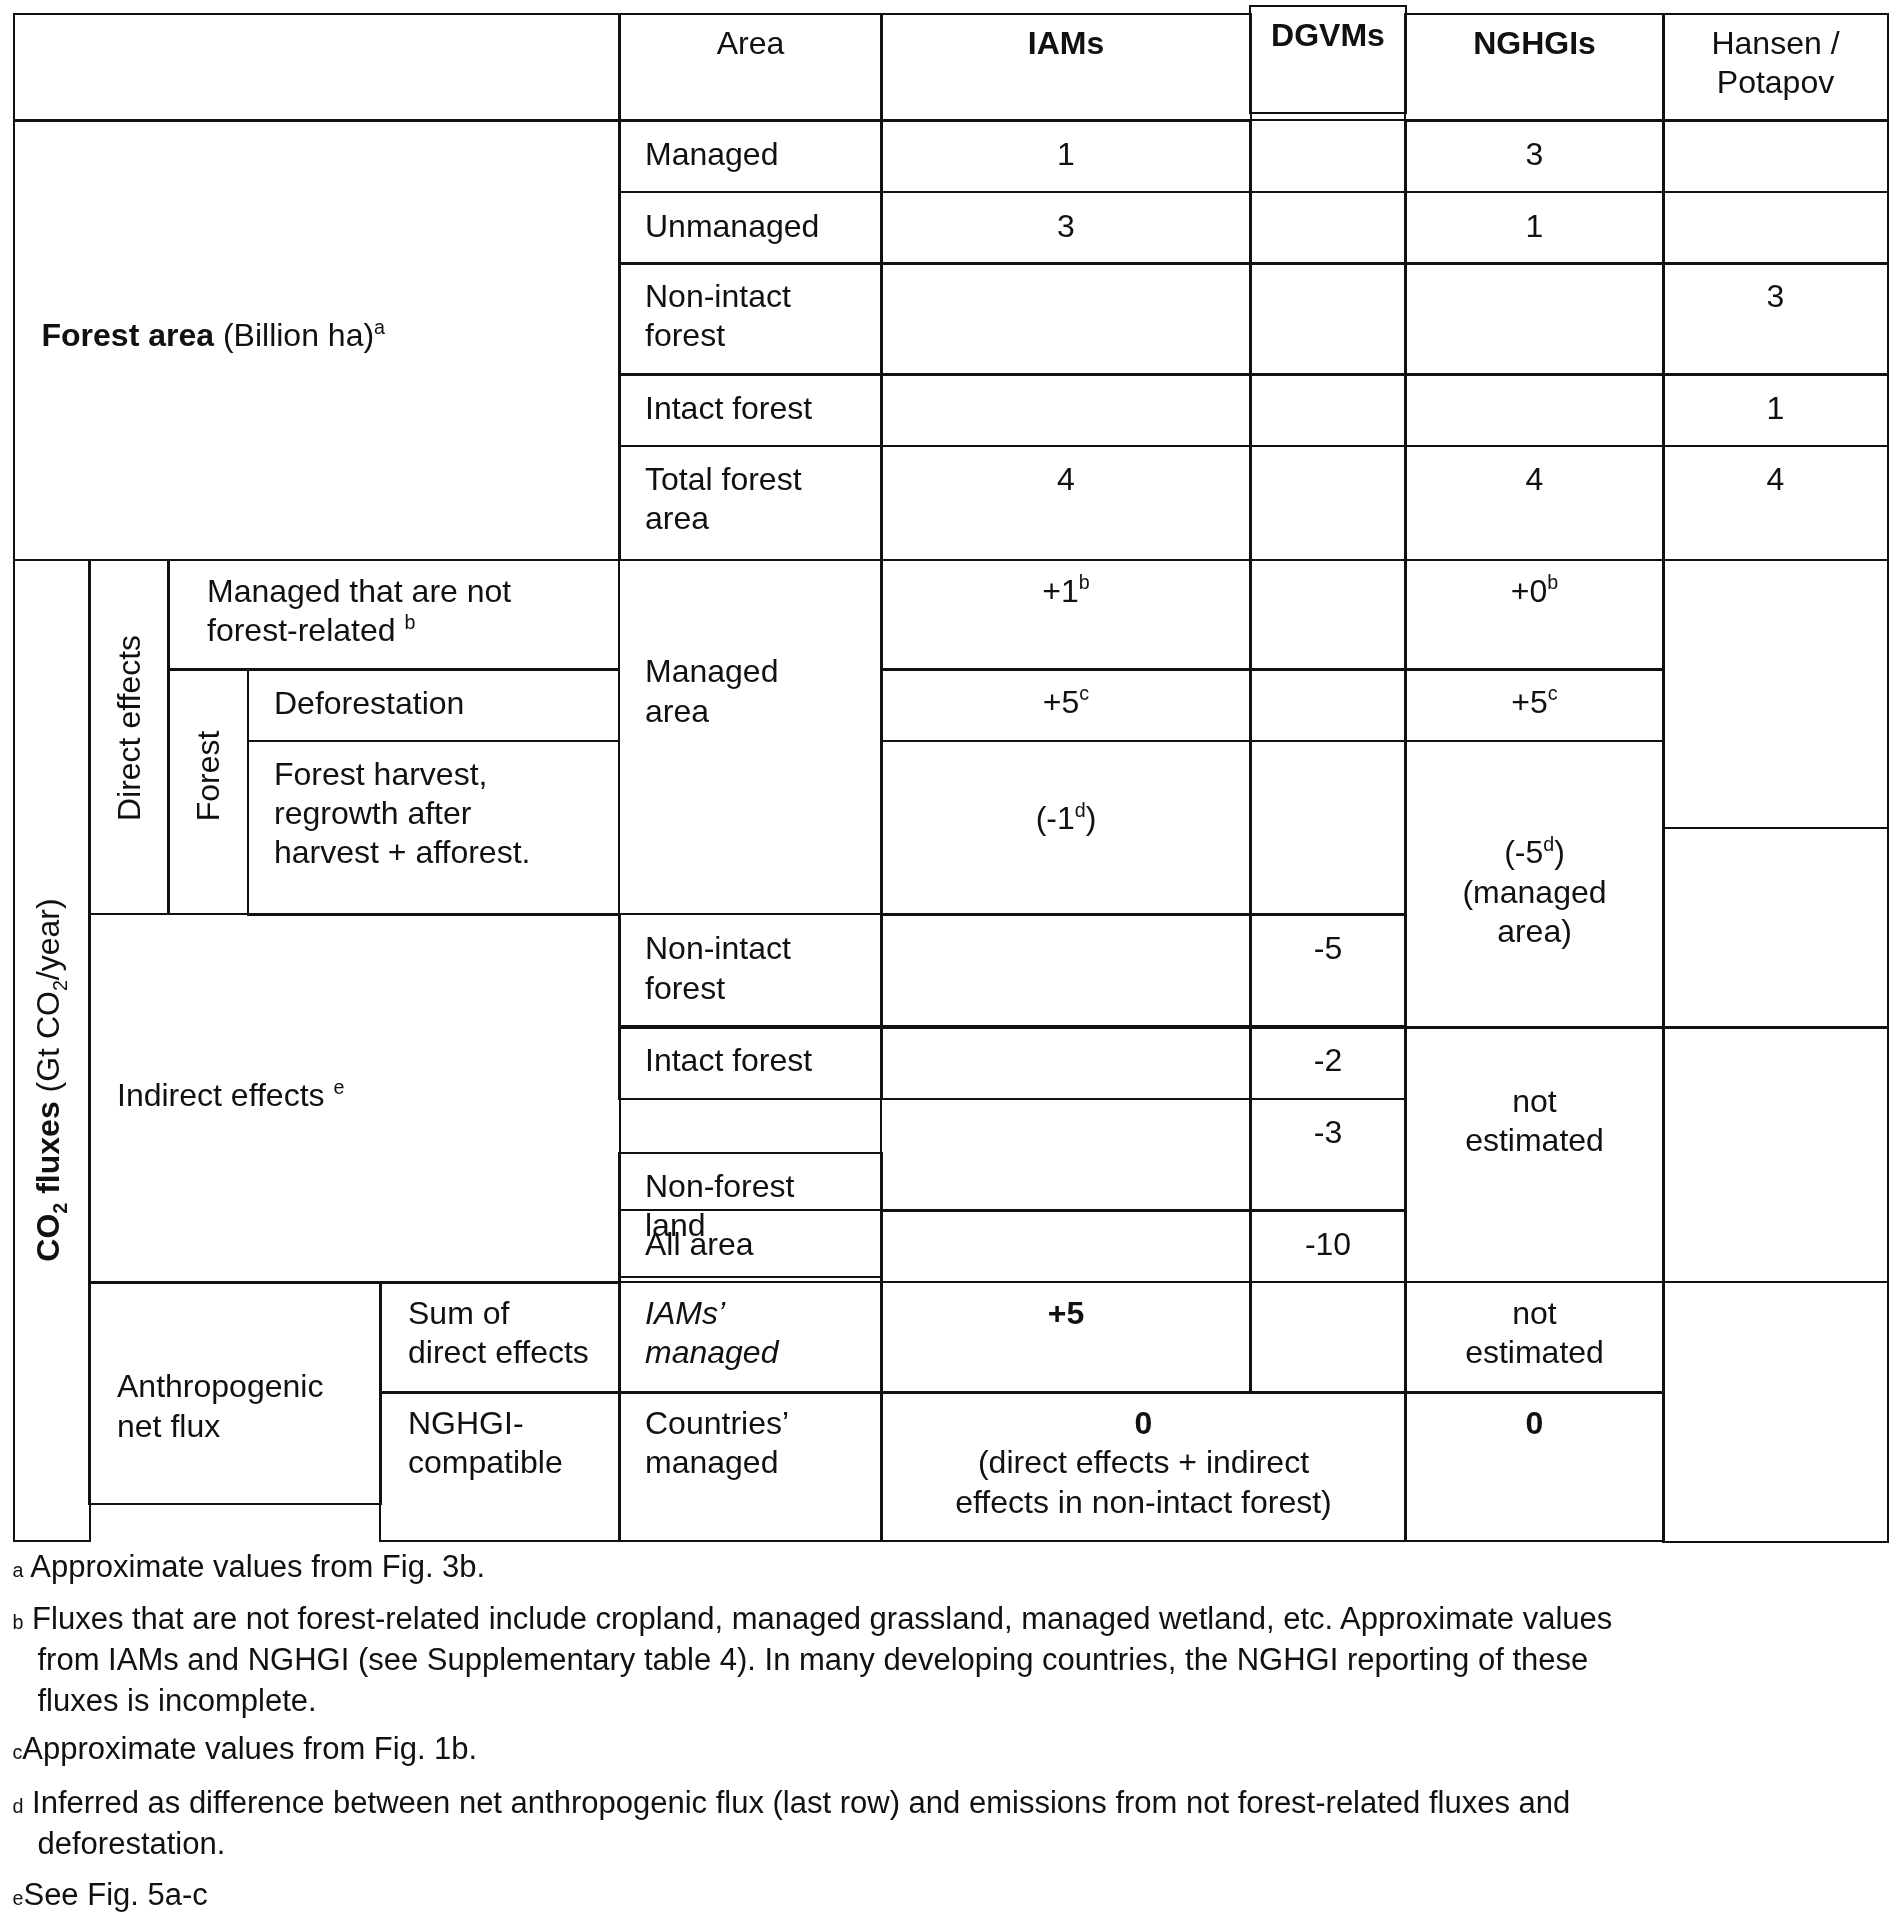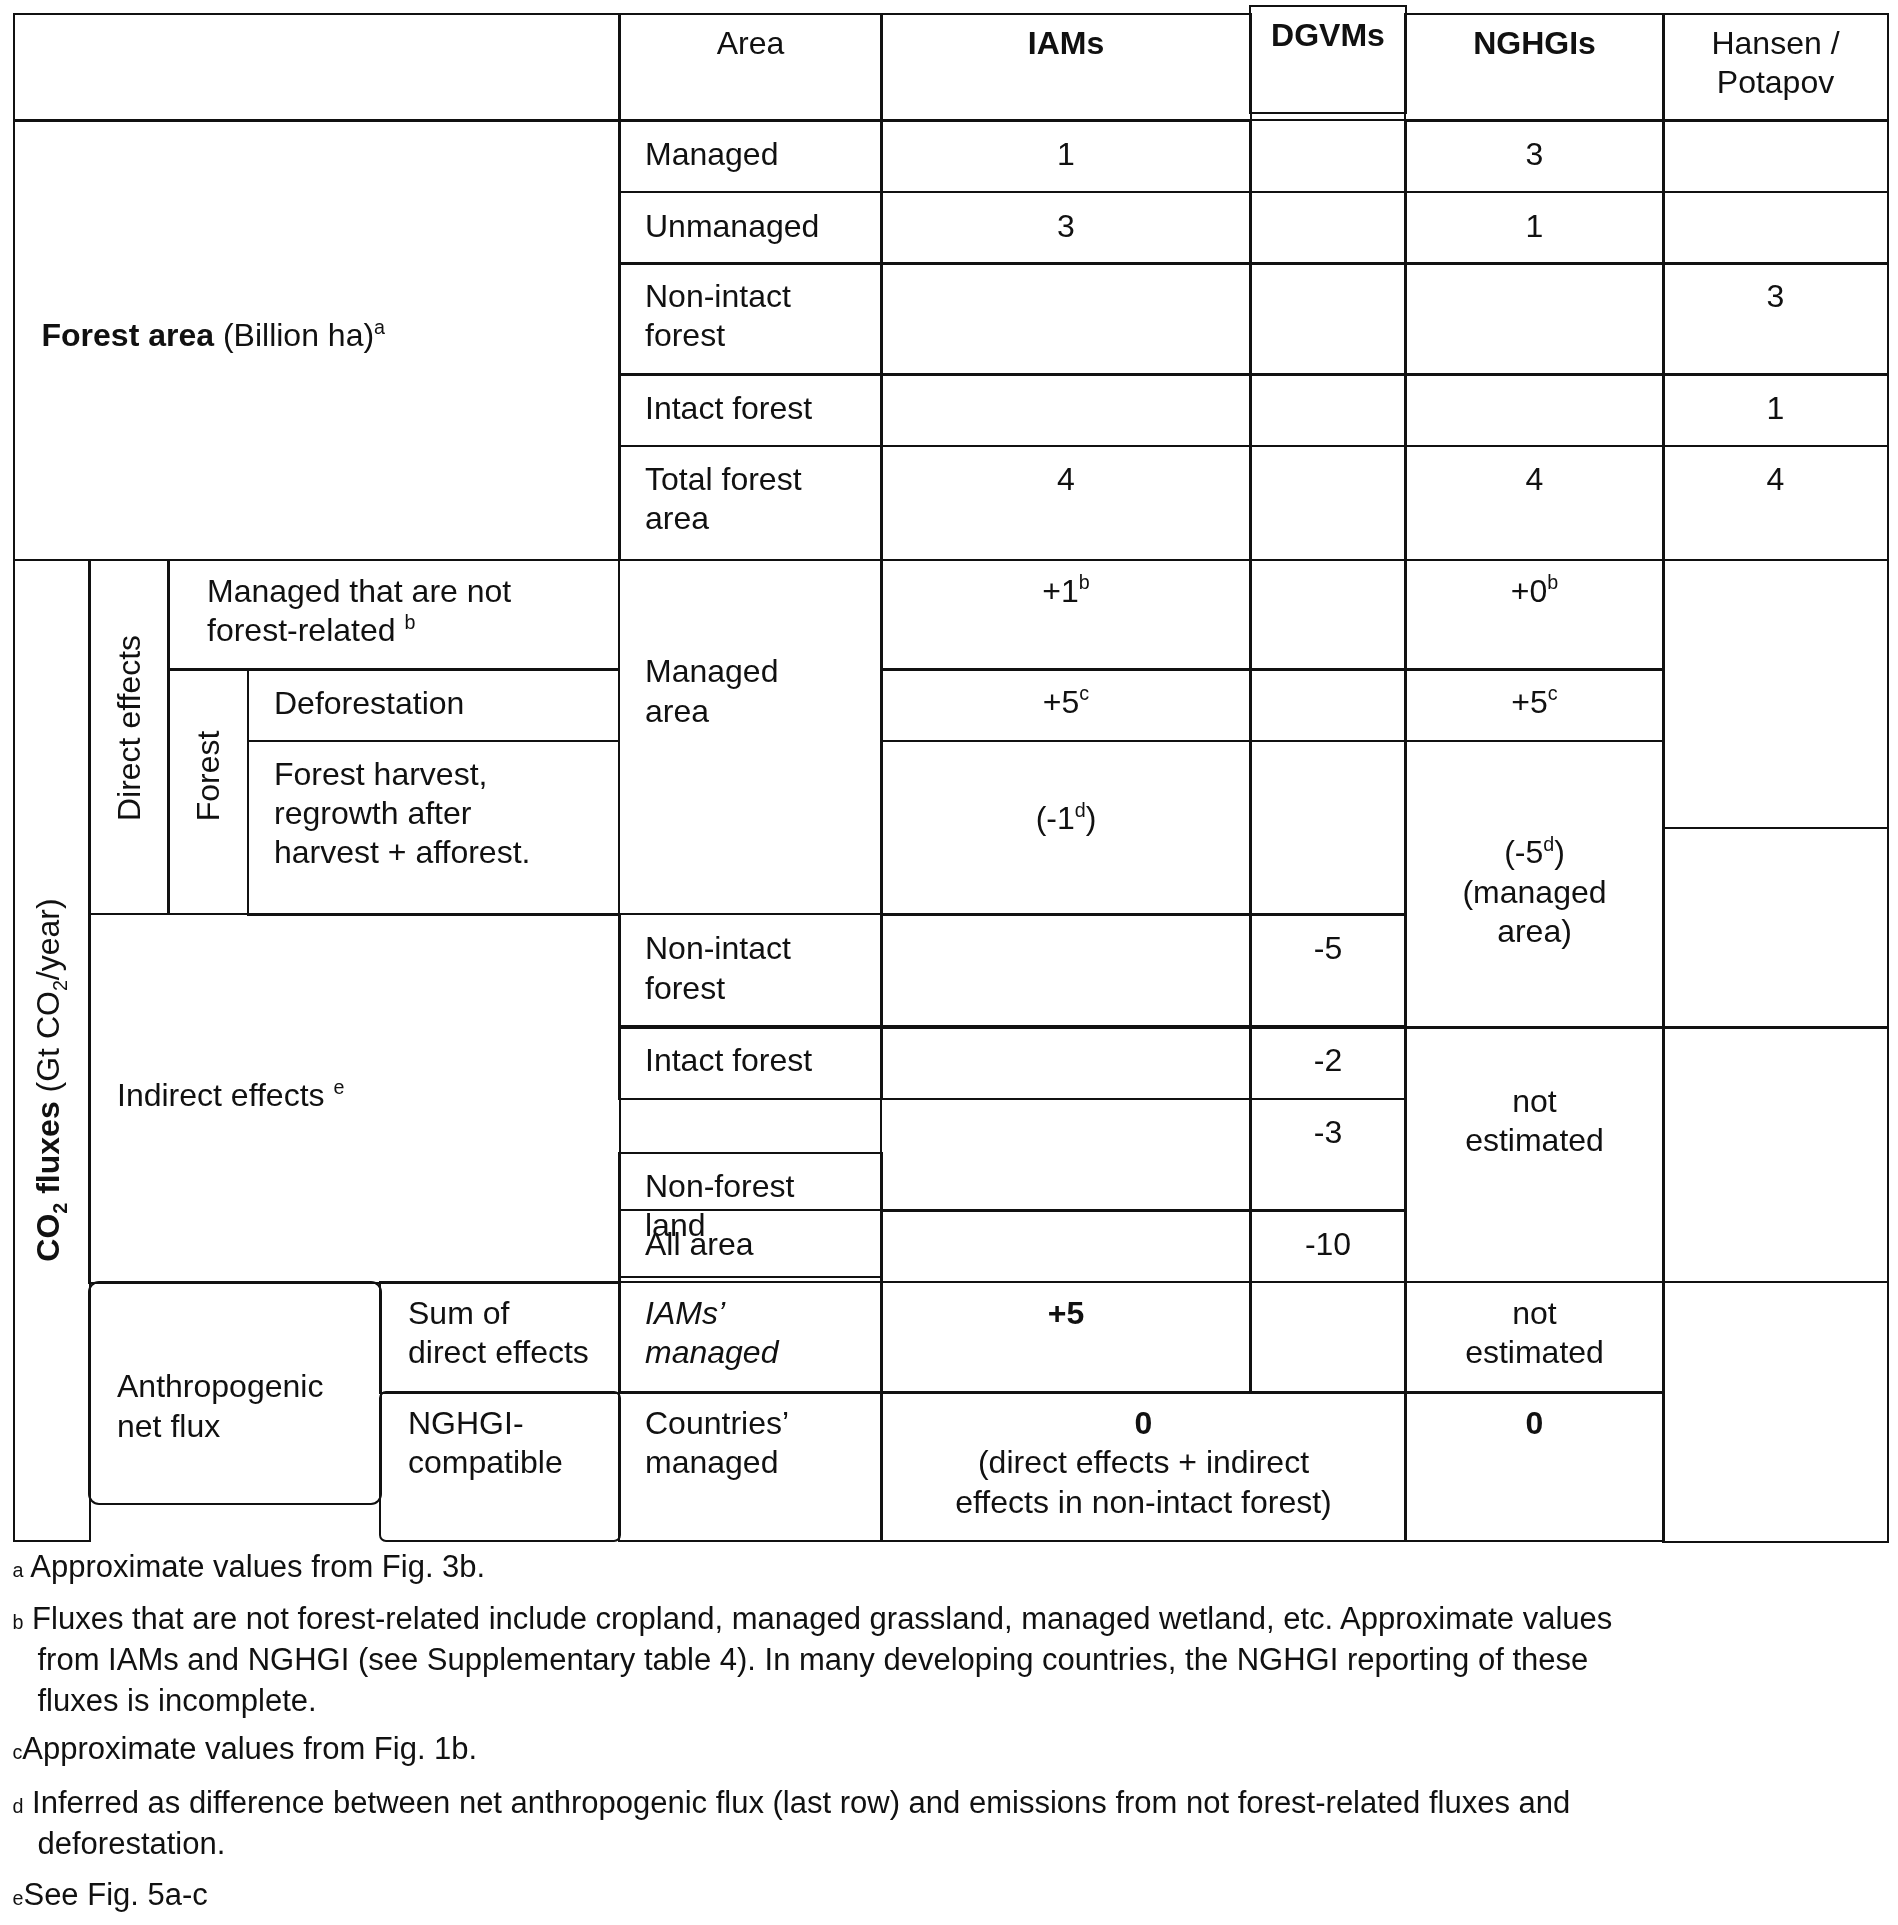--- a/index.html
+++ b/index.html
@@ -200,21 +200,21 @@
   <div class="cell" style="left:880px;top:1209px;width:372px;height:74px;"></div>
   <div class="cell" style="left:1249px;top:1209px;width:158px;height:74px;">
       <div class="t c" style="top:14.3px;">-10</div>
     </div>
 
   <div class="cell" style="left:1404px;top:1026px;width:261px;height:257px;">
     <div class="t c" style="top:54px;">not</div>
     <div class="t c" style="top:93px;">estimated</div>
   </div>
 
-  <div class="cell" style="left:88px;top:1281px;width:294px;height:224px;border-radius:11px;">
+  <div class="cell" style="left:88px;top:1281px;width:294px;height:224px;">
     <div class="t" style="left:27px;top:84px;">Anthropogenic</div>
     <div class="t" style="left:27px;top:124px;">net flux</div>
   </div>
 
   <div class="cell" style="left:379px;top:1281px;width:242px;height:113px;">
     <div class="t" style="left:27px;top:10.7px;">Sum of</div>
     <div class="t" style="left:27px;top:50px;">direct effects</div>
   </div>
   <div class="cell" style="left:618px;top:1281px;width:265px;height:113px;font-style:italic;">
     <div class="t" style="left:25px;top:10.7px;">IAMs’</div>
@@ -222,21 +222,21 @@
   </div>
   <div class="cell" style="left:880px;top:1281px;width:372px;height:113px;">
       <div class="t c b" style="top:10.7px;">+5</div>
     </div>
   <div class="cell" style="left:1249px;top:1281px;width:158px;height:113px;"></div>
   <div class="cell" style="left:1404px;top:1281px;width:261px;height:113px;">
     <div class="t c" style="top:10.7px;">not</div>
     <div class="t c" style="top:50px;">estimated</div>
   </div>
 
-  <div class="cell" style="left:379px;top:1391px;width:242px;height:151px;border-radius:7px;">
+  <div class="cell" style="left:379px;top:1391px;width:242px;height:151px;">
     <div class="t" style="left:27px;top:10.7px;">NGHGI-</div>
     <div class="t" style="left:27px;top:50px;">compatible</div>
   </div>
   <div class="cell" style="left:618px;top:1391px;width:265px;height:151px;">
     <div class="t" style="left:25px;top:10.7px;">Countries’</div>
     <div class="t" style="left:25px;top:50px;">managed</div>
   </div>
   <div class="cell" style="left:880px;top:1391px;width:527px;height:151px;">
     <div class="t c b" style="top:10.7px;">0</div>
     <div class="t c" style="top:90px;">effects in non-intact forest)</div>

